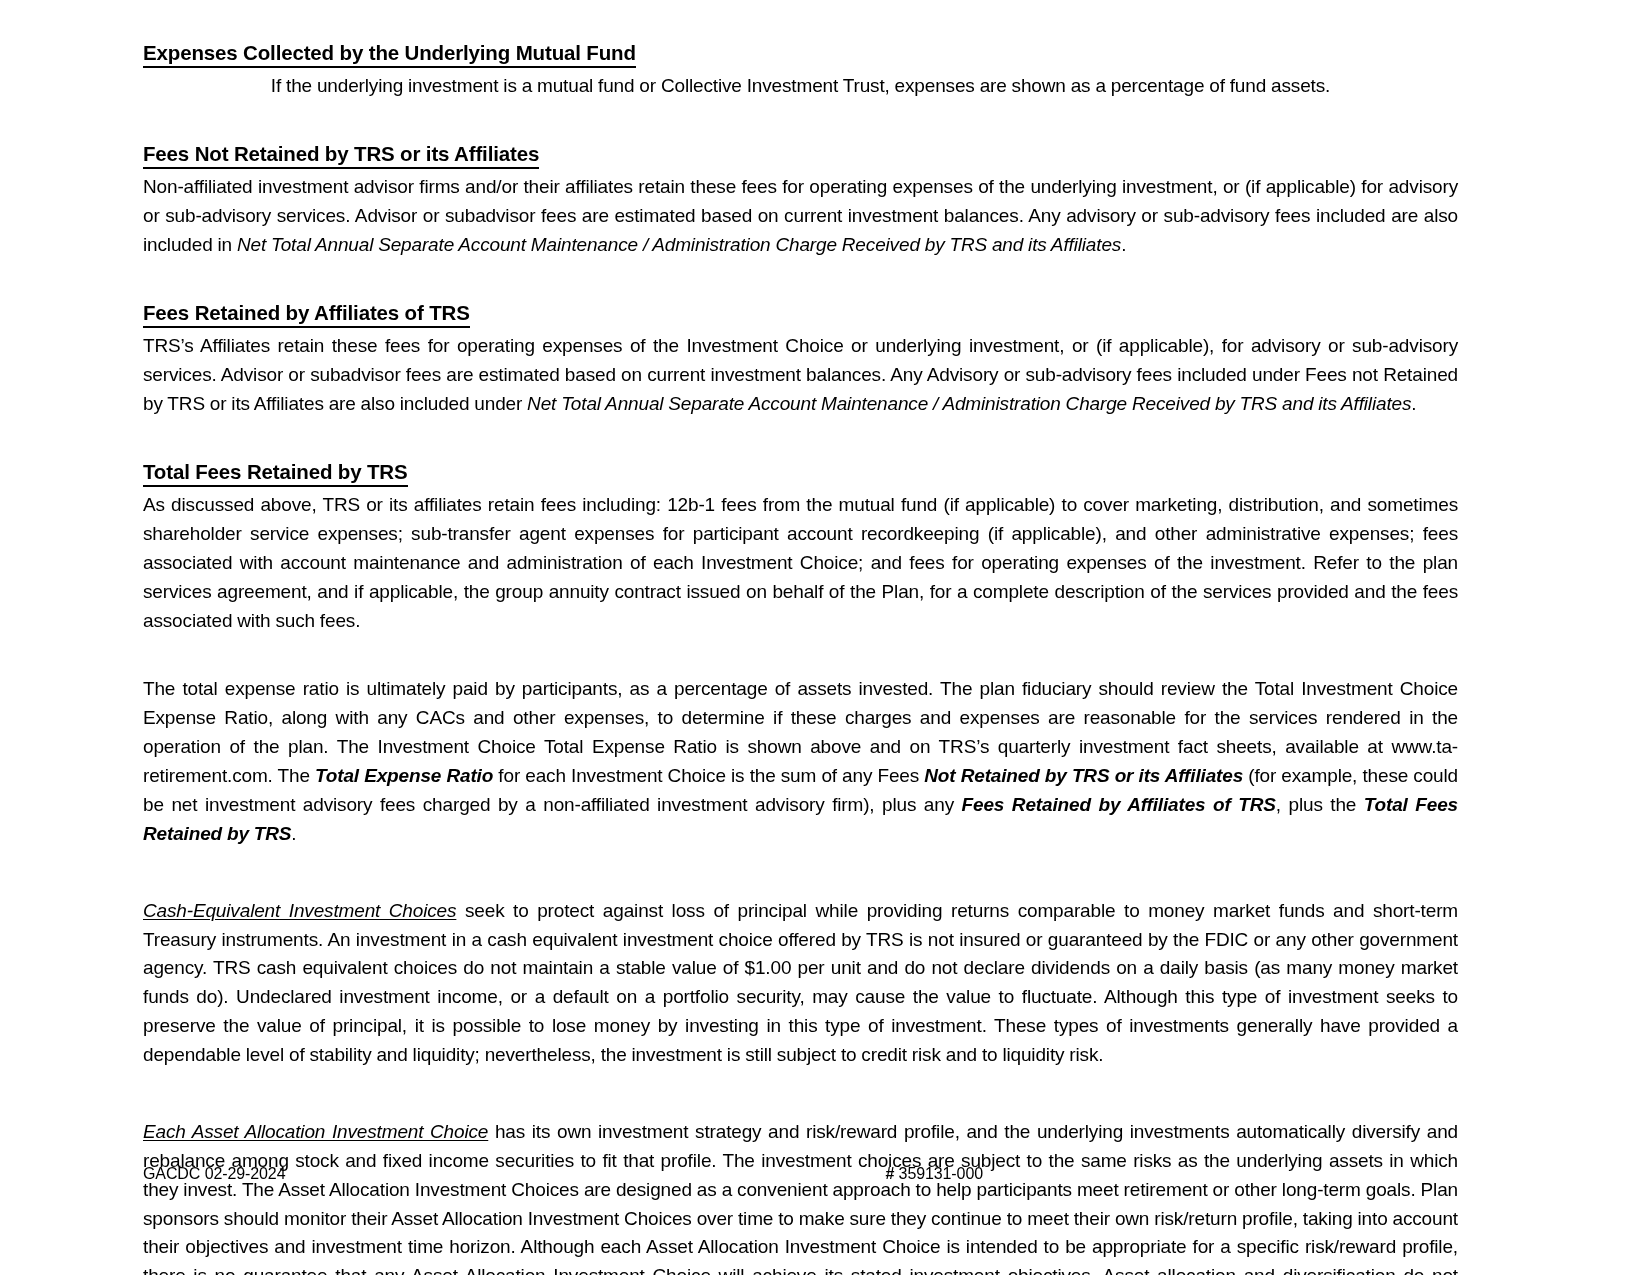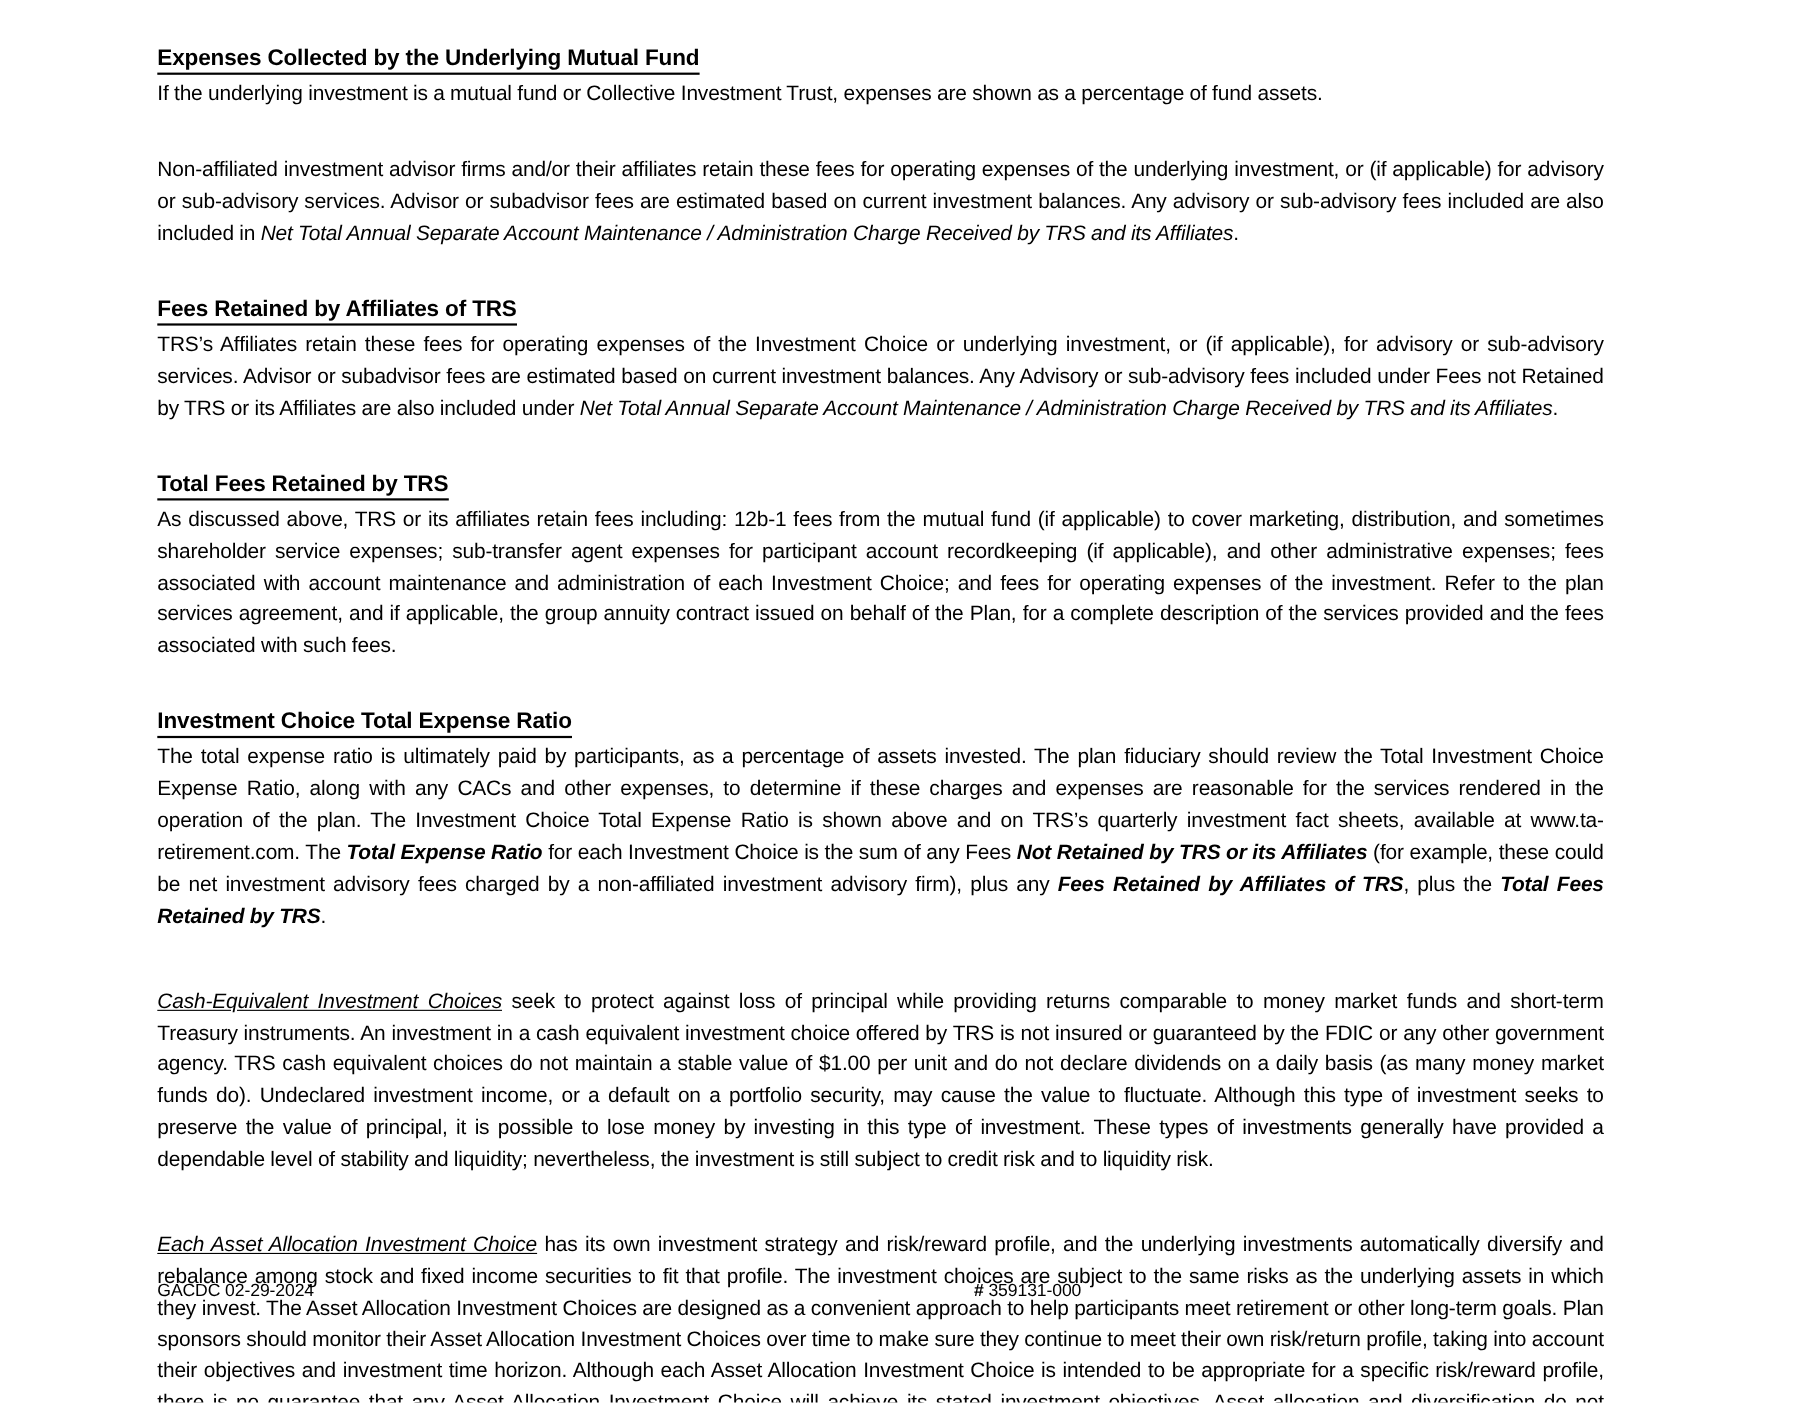--- a/index.html
+++ b/index.html
@@ -45,21 +45,21 @@
     line-height: 1.52;
     margin: 0;
     padding: 0;
     text-align: justify;
     text-justify: inter-word;
     letter-spacing: -0.15px;
     word-spacing: -0.2px;
     -webkit-hyphens: none;
     hyphens: none;
   }
-  p.para.left { text-align: left; }
+  p.para.left { text-align: center; }
   p.para .i { font-style: italic; margin-top: 33px; }
   p.para .bi { font-weight: bold; font-style: italic; margin-top: 32px; }
   p.para .u { text-decoration: underline; text-underline-offset: 2px; font-style: italic; }
 
   .gap-sm { height: 18px; }
   .gap-md { height: 26px; }
 
   
   .footer {
     position: absolute;
@@ -85,20 +85,23 @@
     <div class="section">
       <div class="heading-wrap">
         <h2 class="heading">Expenses Collected by the Underlying Mutual Fund</h2>
       </div>
       <p class="para left">If the underlying investment is a mutual fund or Collective Investment Trust, expenses are shown as a percentage of fund assets.</p>
     </div>
 
     <div class="gap-sm"></div>
 
     <div class="section">
+      <div class="heading-wrap">
+        <h2 class="heading">Fees Not Retained by TRS or its Affiliates</h2>
+      </div>
       <p class="para"><span>Non-affiliated investment advisor firms and/or their affiliates retain these fees for operating expenses of the underlying investment, or (if applicable) for advisory or sub-advisory services. Advisor or subadvisor fees are estimated based on current investment balances. Any advisory or sub-advisory fees included are also included in </span><span class="i">Net Total Annual Separate Account Maintenance / Administration Charge Received by TRS and its Affiliates</span><span>.</span></p>
     </div>
 
     <div class="gap-sm"></div>
 
     <div class="section">
       <div class="heading-wrap">
         <h2 class="heading">Fees Retained by Affiliates of TRS</h2>
       </div>
       <p class="para"><span>TRS’s Affiliates retain these fees for operating expenses of the Investment Choice or underlying investment, or (if applicable), for advisory or sub-advisory services. Advisor or subadvisor fees are estimated based on current investment balances. Any Advisory or sub-advisory fees included under Fees not Retained by TRS or its Affiliates are also included under </span><span class="i">Net Total Annual Separate Account Maintenance / Administration Charge Received by TRS and its Affiliates</span><span>.</span></p>
@@ -109,23 +112,20 @@
     <div class="section">
       <div class="heading-wrap">
         <h2 class="heading">Total Fees Retained by TRS</h2>
       </div>
       <p class="para">As discussed above, TRS or its affiliates retain fees including: 12b-1 fees from the mutual fund (if applicable) to cover marketing, distribution, and sometimes shareholder service expenses; sub-transfer agent expenses for participant account recordkeeping (if applicable), and other administrative expenses; fees associated with account maintenance and administration of each Investment Choice; and fees for operating expenses of the investment. Refer to the plan services agreement, and if applicable, the group annuity contract issued on behalf of the Plan, for a complete description of the services provided and the fees associated with such fees.</p>
     </div>
 
     <div class="gap-sm"></div>
 
     <div class="section">
-      <div class="heading-wrap">
-        <h2 class="heading">Investment Choice Total Expense Ratio</h2>
-      </div>
       <p class="para"><span>The total expense ratio is ultimately paid by participants, as a percentage of assets invested. The plan fiduciary should review the Total Investment Choice Expense Ratio, along with any CACs and other expenses, to determine if these charges and expenses are reasonable for the services rendered in the operation of the plan. The Investment Choice Total Expense Ratio is shown above and on TRS’s quarterly investment fact sheets, available at www.ta-retirement.com. The </span><span class="bi">Total Expense Ratio</span><span> for each Investment Choice is the sum of any Fees </span><span class="bi">Not Retained by TRS or its Affiliates</span><span> (for example, these could be net investment advisory fees charged by a non-affiliated investment advisory firm), plus any </span><span class="bi">Fees Retained by Affiliates of TRS</span><span>, plus the </span><span class="bi">Total Fees Retained by TRS</span><span>.</span></p>
     </div>
 
     <div class="gap-md"></div>
 
     <div class="section">
       <p class="para"><span class="u">Cash-Equivalent Investment Choices</span><span> seek to protect against loss of principal while providing returns comparable to money market funds and short-term Treasury instruments.  An investment in a cash equivalent investment choice offered by TRS is not insured or guaranteed by the FDIC or any other government agency. TRS cash equivalent choices do not maintain a stable value of $1.00 per unit and do not declare dividends on a daily basis (as many money market funds do). Undeclared investment income, or a default on a portfolio security, may cause the value to fluctuate.  Although this type of investment seeks to preserve the value of principal, it is possible to lose money by investing in this type of investment.  These types of investments generally have provided a dependable level of stability and liquidity; nevertheless, the investment is still subject to credit risk and to liquidity risk.</span></p>
     </div>
 
     <div class="gap-md"></div>

